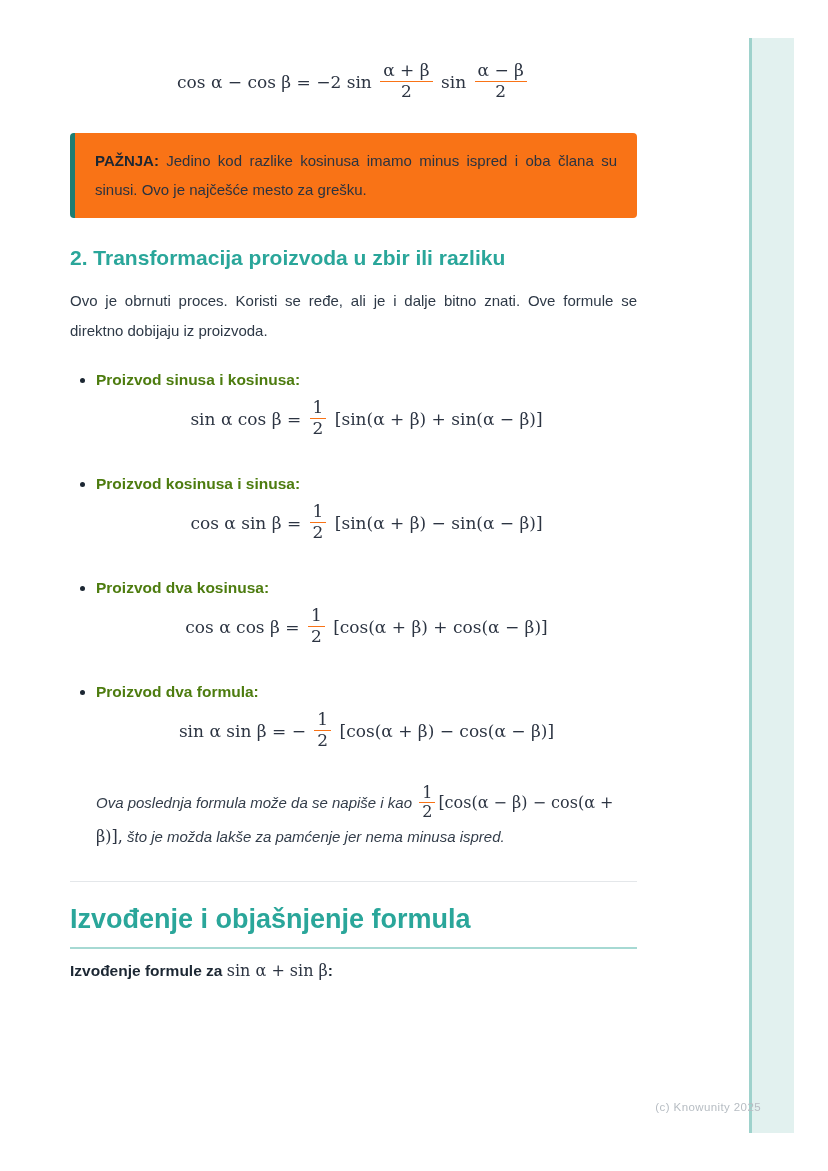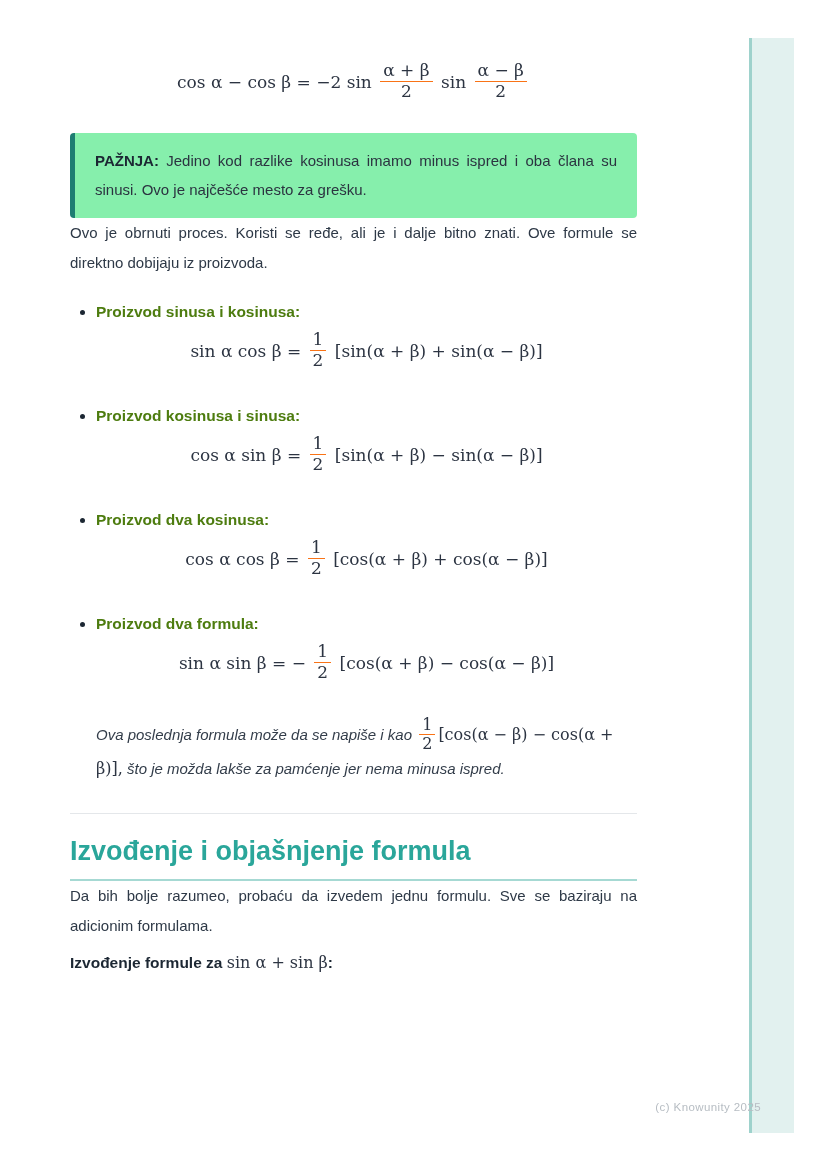--- a/index.html
+++ b/index.html
@@ -41,21 +41,21 @@
     top: -2px;
   }
   .frac .num { display: block; border-bottom: 1px solid #f97316; padding: 0 3px; }
   .frac .den { display: block; }
   .frac-sm { font-size: 11px; top: -1px; }
   
   .top-formula { margin-top: 50px; }
   
   .callout {
     margin-top: 30px;
-    background: #86efac;
+    background: #f97316;
     border-left: 5px solid #1e7d72;
     border-radius: 4px;
     padding: 14px 20px;
     font-size: 15px;
     line-height: 1.9;
     text-align: justify;
     color: #2b3340;
   }
   .callout .label { font-weight: bold; color: #1c2733; }
   
@@ -151,20 +151,21 @@
     <span class="m">cos α − cos β = −2 sin</span>
     <span class="frac"><span class="num">α + β</span><span class="den">2</span></span>
     <span class="m">sin</span>
     <span class="frac"><span class="num">α − β</span><span class="den">2</span></span>
   </div>
 
   <div class="callout">
     <span class="label">PAŽNJA:</span><span> Jedino kod razlike kosinusa imamo minus ispred i oba člana su sinusi. Ovo je najčešće mesto za grešku.</span>
   </div>
 
+  <h2 class="section-heading">2. Transformacija proizvoda u zbir ili razliku</h2>
   <p class="body-text">Ovo je obrnuti proces. Koristi se ređe, ali je i dalje bitno znati. Ove formule se direktno dobijaju iz proizvoda.</p>
 
   <ul class="product-list">
     <li>
       <span class="bullet-label">Proizvod sinusa i kosinusa:</span>
       <div class="formula-display">
         <span class="m">sin α cos β =</span>
         <span class="frac"><span class="num">1</span><span class="den">2</span></span>
         <span class="m">[sin(α + β) + sin(α − β)]</span>
       </div>
@@ -195,21 +196,20 @@
     </li>
   </ul>
 
   <div class="note">
     <span>Ova poslednja formula može da se napiše i kao </span><span class="math frac frac-sm"><span class="num">1</span><span class="den">2</span></span><span class="math">[cos(α − β) − cos(α + β)],</span><span> što je možda lakše za pamćenje jer nema minusa ispred.</span>
   </div>
 
   <hr class="divider">
 
   <h1 class="section-heading">Izvođenje i objašnjenje formula</h1>
-  <p class="body-text after-h1">Da bih bolje razumeo, probaću da izvedem jednu formulu. Sve se baziraju na adicionim formulama.</p>
 
   <div class="lead-line">
     <span class="bold">Izvođenje formule za </span><span class="math">sin α + sin β</span><span class="bold">:</span>
   </div>
 
 </div>
 
 <div class="right-strip"></div>
 
 <div class="watermark">(c) Knowunity 2025</div>

